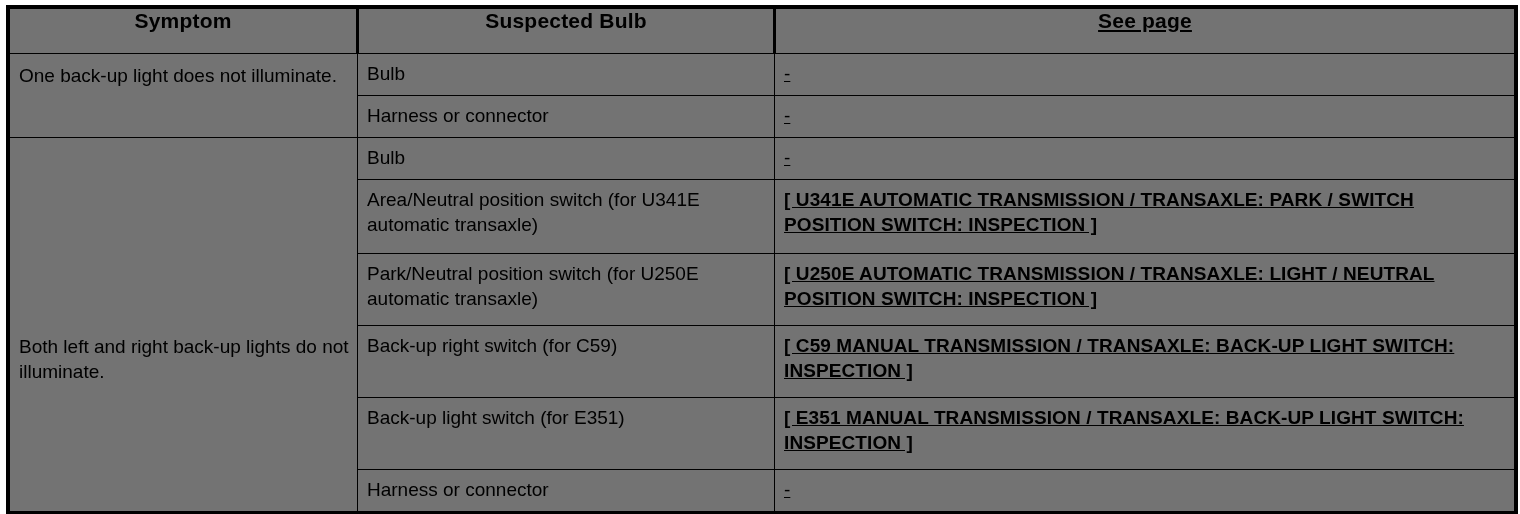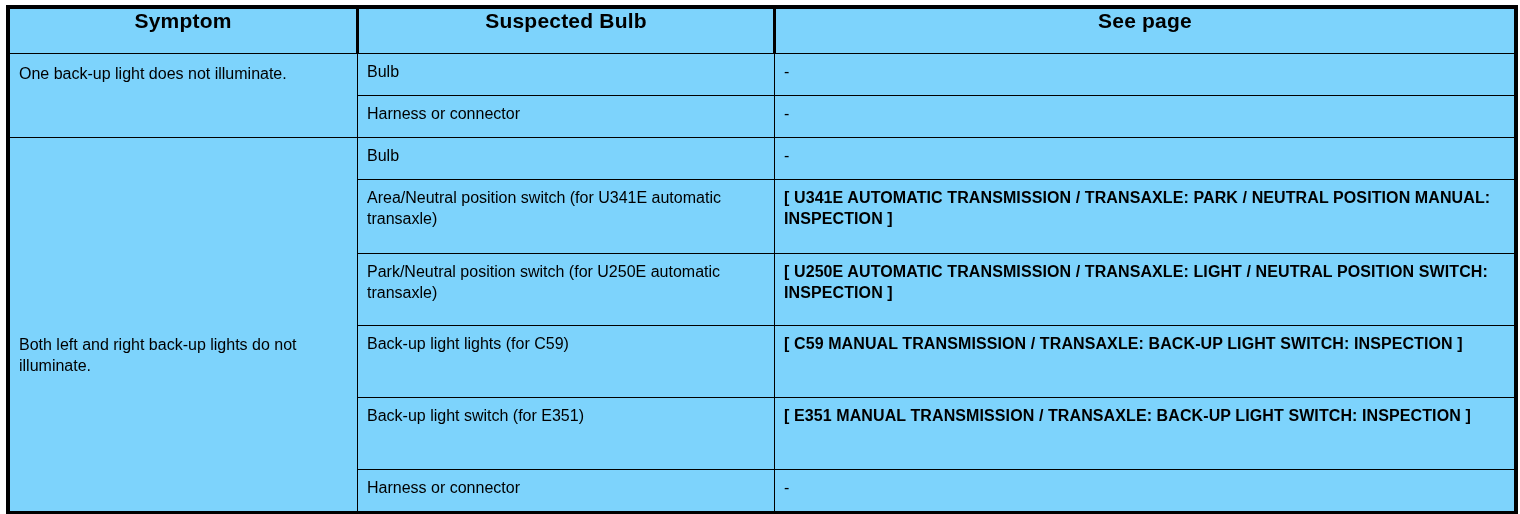--- a/index.html
+++ b/index.html
@@ -44,45 +44,45 @@
   table.diag {
     border: 4px solid #000000;
   }
 
   
   table.diag td,
   table.diag th {
     border: 1px solid #000000;
     padding: 0;
     vertical-align: top;
-    background: #7dd3fc;
+    background: #737373;
   }
 
   
   .col-symptom  { width: 346px; border-right-width: 3px; }
   .col-area     { width: 414px; border-right-width: 3px; }
-  .col-page     { width: 738px; }
+  .col-page     { width: 738px; text-decoration: underline; }
 
   
   thead th {
     height: 44px;
     border-bottom: 3px solid #000000;
     text-align: center;
     vertical-align: middle;
     font-size: 21px;
     font-weight: bold;
     letter-spacing: 0.2px;
   }
   thead th.col-symptom,
   thead th.col-area { border-right-width: 3px; }
 
   
   .cell-pad {
     padding: 7px 8px 6px 9px;
-    font-size: 16px;
+    font-size: 19px;
     line-height: 1.32;
     font-weight: normal;
     white-space: pre-line;
   }
   .cell-pad.sym {
     padding-top: 9px;
   }
   .cell-pad.ref {
     font-weight: bold;
     letter-spacing: 0.1px;
@@ -150,36 +150,36 @@
         <td class="col-page">
           <div class="cell-pad dash">-</div>
         </td>
       </tr>
 
       <tr class="r-h74">
         <td class="col-area">
           <div class="cell-pad">Area/Neutral position switch (for U341E automatic transaxle)</div>
         </td>
         <td class="col-page">
-          <div class="cell-pad ref">[ U341E AUTOMATIC TRANSMISSION / TRANSAXLE: PARK / NEUTRAL POSITION MANUAL: INSPECTION ]</div>
+          <div class="cell-pad ref">[ U341E AUTOMATIC TRANSMISSION / TRANSAXLE: PARK / SWITCH POSITION SWITCH: INSPECTION ]</div>
         </td>
       </tr>
 
       <tr class="r-h72">
         <td class="col-area">
           <div class="cell-pad">Park/Neutral position switch (for U250E automatic transaxle)</div>
         </td>
         <td class="col-page">
           <div class="cell-pad ref">[ U250E AUTOMATIC TRANSMISSION / TRANSAXLE: LIGHT / NEUTRAL POSITION SWITCH: INSPECTION ]</div>
         </td>
       </tr>
 
       <tr class="r-h72">
         <td class="col-area">
-          <div class="cell-pad">Back-up light lights (for C59)</div>
+          <div class="cell-pad">Back-up right switch (for C59)</div>
         </td>
         <td class="col-page">
           <div class="cell-pad ref">[ C59 MANUAL TRANSMISSION / TRANSAXLE: BACK-UP LIGHT SWITCH: INSPECTION ]</div>
         </td>
       </tr>
 
       <tr class="r-h72">
         <td class="col-area">
           <div class="cell-pad">Back-up light switch (for E351)</div>
         </td>

